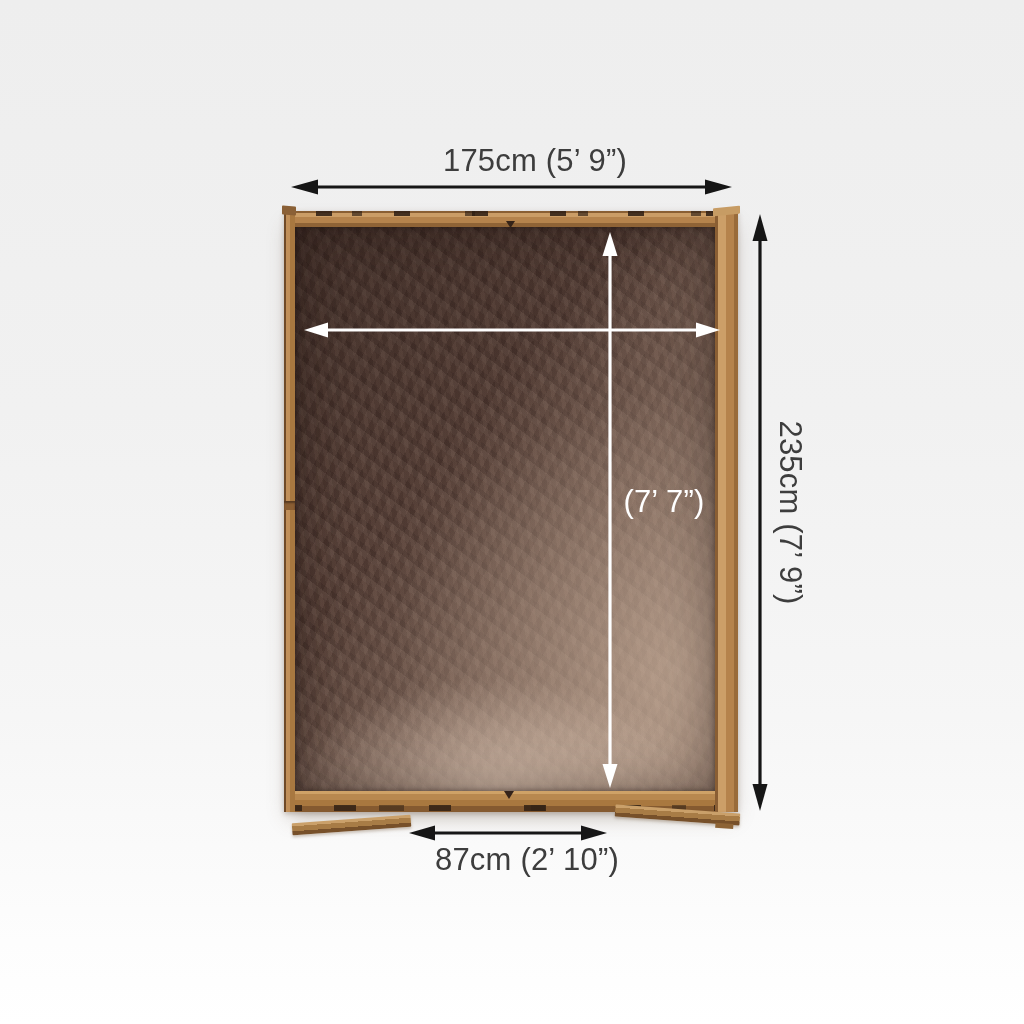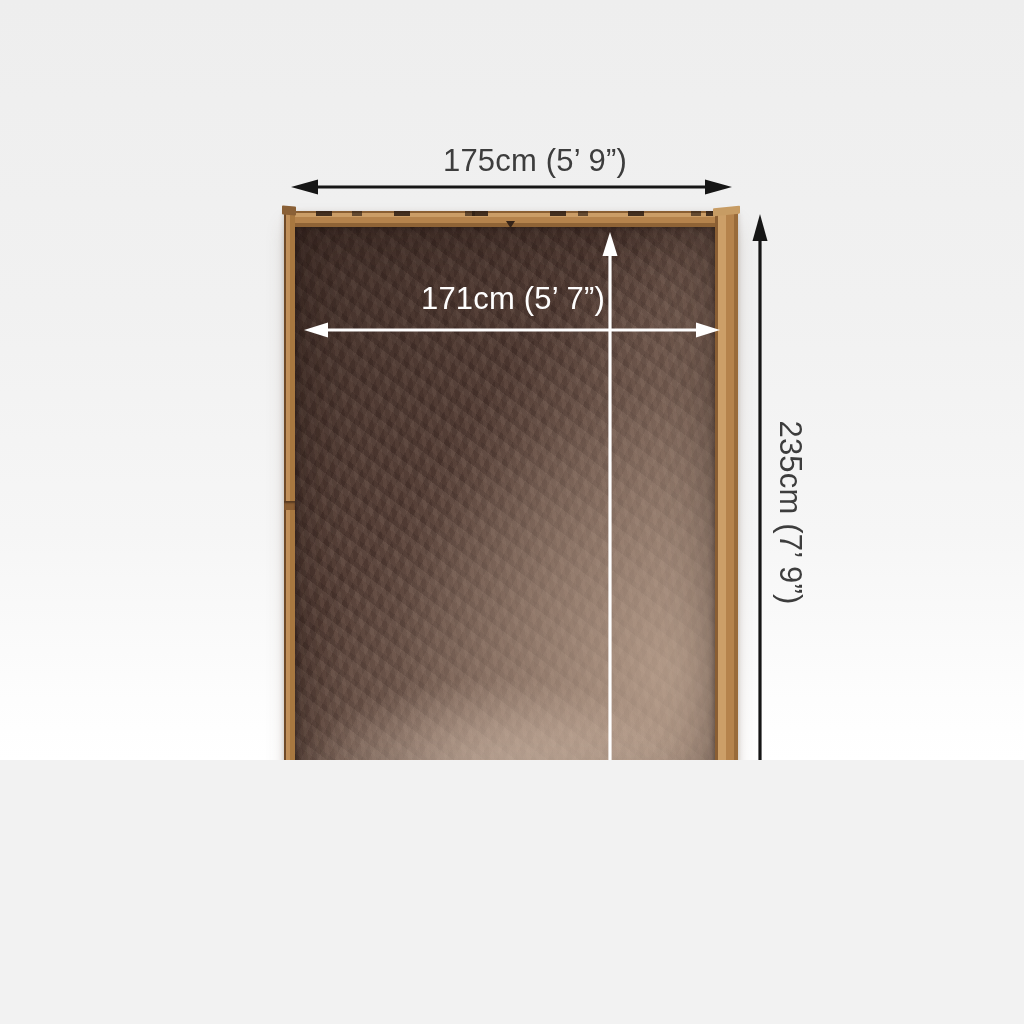--- a/index.html
+++ b/index.html
@@ -1,17 +1,17 @@
 <!DOCTYPE html>
 <html><head>
 <meta charset="utf-8">
 <style>
   html,body{margin:0;padding:0;background:#f2f2f2;}
   .canvas{
-    position:relative;width:1024px;height:760px;overflow:hidden;
+    position:relative;width:1024px;height:1024px;overflow:hidden;
     background:linear-gradient(180deg,#eeeeee 0%,#f1f1f1 40%,#f6f6f6 70%,#fdfdfd 92%,#ffffff 100%);
     font-family:"Liberation Sans","DejaVu Sans",sans-serif;
   }
   
   .shed{
     position:absolute;left:284px;top:211px;width:454px;height:601px;
     background:#b5834c;
     box-shadow:0 10px 20px -6px rgba(100,80,58,0.38),0 2px 5px rgba(90,70,50,0.28);
   }
   .rail{position:absolute;}
@@ -129,19 +129,20 @@
       <line x1="429" y1="833" x2="587" y2="833" stroke="#161616" stroke-width="3.2"></line>
       <polygon points="409,833 435,825.5 435,840.5" fill="#161616"></polygon>
       <polygon points="607,833 581,825.5 581,840.5" fill="#161616"></polygon>
     </g>
   </svg>
 
   <div class="dim-label dim-dark lbl-ext-width">175cm (5’ 9”)</div>
 
   <div class="dim-label dim-dark lbl-ext-depth">235cm (7’ 9”)</div>
 
-  <div class="dim-label dim-light lbl-int-width">171cm (5’ 7”)</div>
 
   <div class="dim-label dim-light lbl-int-depth">
+    <div>(7’ 7”)</div>
   </div>
 
+  <div class="dim-label dim-dark lbl-door">87cm (2’ 10”)</div>
 
 </div>
 
 </body></html>

